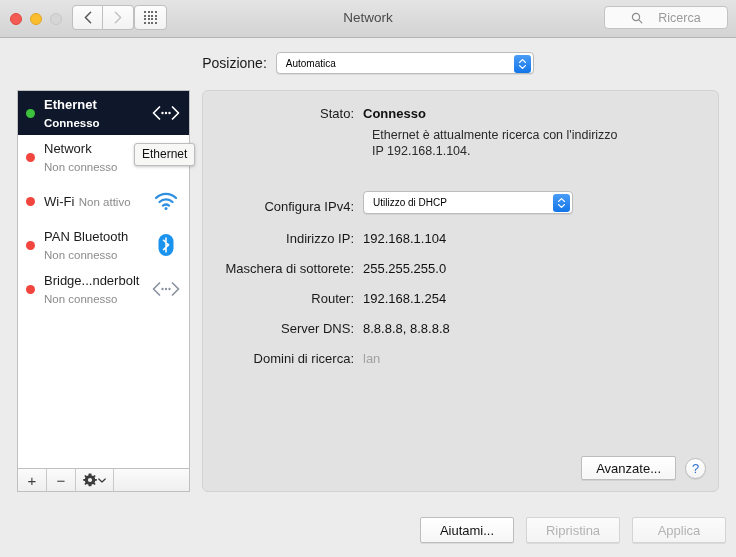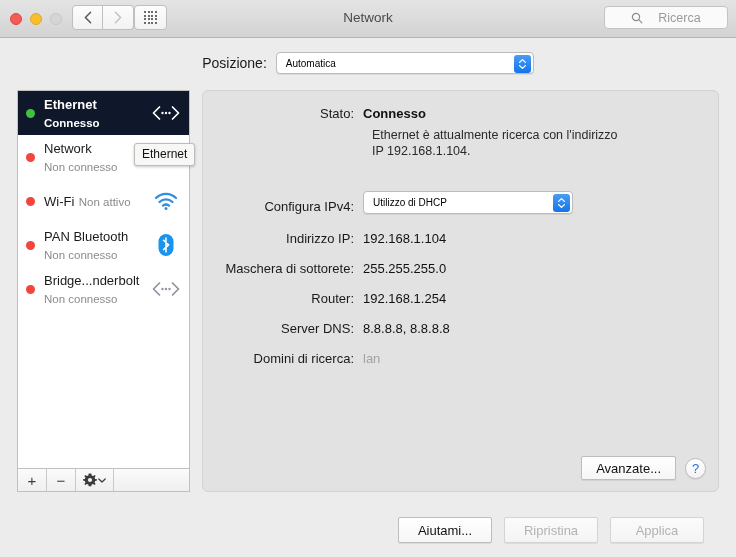--- a/index.html
+++ b/index.html
@@ -333,21 +333,21 @@
 
   
   .footer {
     position: absolute;
     left: 0; bottom: 14px;
     width: 736px;
     display: flex;
     justify-content: flex-end;
     align-items: center;
     gap: 12px;
-    padding-right: 32px;
+    padding-right: 10px;
   }
   .footer .btn { min-width: 94px; height: 26px; }
 </style>
 </head>
 <body>
 
 <div class="titlebar">
 
   <div class="traffic-lights">
     <span class="light close"></span>

